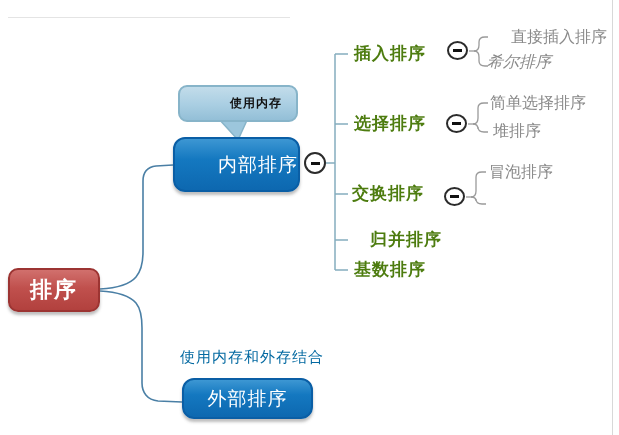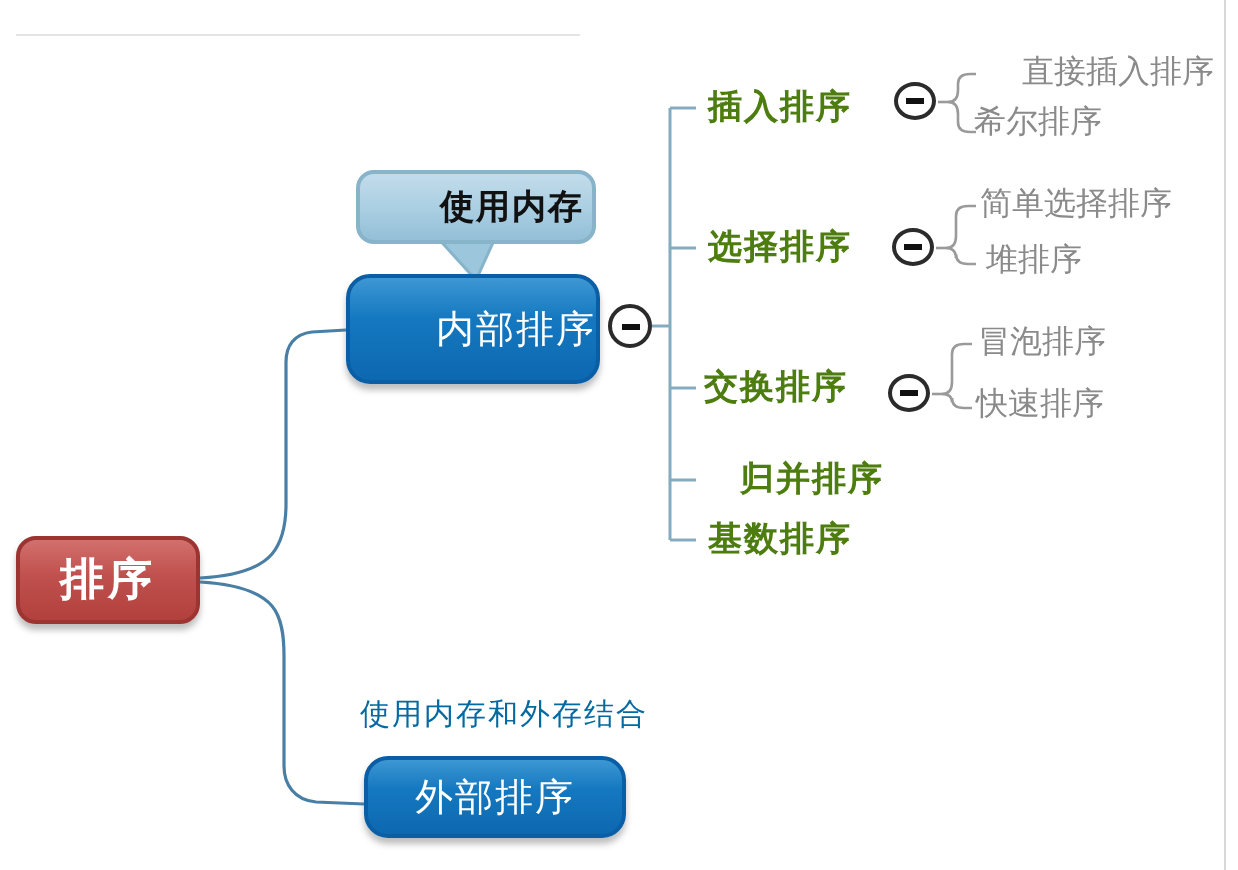--- a/index.html
+++ b/index.html
@@ -28,21 +28,21 @@
   }
   .node-internal{left:173px;top:137px;width:127px;height:55px;justify-content:flex-end;}
   .node-external{left:182px;top:378px;width:131px;height:41px;}
 
   
   .callout{
     position:absolute;left:178px;top:85px;width:120px;height:37px;z-index:4;
     display:flex;align-items:center;justify-content:center;box-sizing:border-box;
     background:linear-gradient(180deg,#c2dcea 0%,#a9cee2 55%,#93bfd7 100%);
     border:2px solid #87b4c9;border-radius:9px;
-    color:#111;font-size:17px;font-weight:600;letter-spacing:1px;padding-left:36px;
+    color:#111;font-size:12px;font-weight:600;letter-spacing:1px;padding-left:36px;
   }
 
   
   .branch{
     position:absolute;z-index:3;font-size:17px;font-weight:bold;color:#4d7c0f;
     white-space:nowrap;line-height:20px;letter-spacing:1px;cursor:default;
   }
   .leaf{
     position:absolute;z-index:3;font-size:16px;color:#8a8a8a;
     white-space:nowrap;line-height:18px;cursor:default;
@@ -117,31 +117,30 @@
     <span>使用内存</span>
   </div>
   <div class="node node-blue node-internal">
     <span>内部排序</span>
   </div>
   <div class="micon micon-internal"></div>
 
   <div class="branch" style="left:354px;top:44px;">插入排序</div>
   <div class="micon micon-sm" style="left:447px;top:41px;"></div>
   <div class="leaf" style="left:487px;top:28px;margin-left:24px;">直接插入排序</div>
-  <div class="leaf" style="left:487px;top:53px;">希尔排序</div>
+  <div class="leaf" style="left:487px;top:53px;font-style:italic;">希尔排序</div>
 
   <div class="branch" style="left:354px;top:114px;">选择排序</div>
   <div class="micon micon-sm" style="left:446px;top:114px;"></div>
   <div class="leaf" style="left:490px;top:94px;">简单选择排序</div>
   <div class="leaf" style="left:493px;top:122px;">堆排序</div>
 
   <div class="branch" style="left:352px;top:184px;">交换排序</div>
   <div class="micon micon-sm" style="left:444px;top:187px;"></div>
   <div class="leaf" style="left:489px;top:163px;">冒泡排序</div>
-  <div class="leaf" style="left:488px;top:194px;">快速排序</div>
 
   <div class="branch" style="left:354px;top:230px;margin-left:16px;">归并排序</div>
 
   <div class="branch" style="left:354px;top:260px;">基数排序</div>
 
   <div class="note">使用内存和外存结合</div>
   <div class="node node-blue node-external">
     <span>外部排序</span>
   </div>
 

